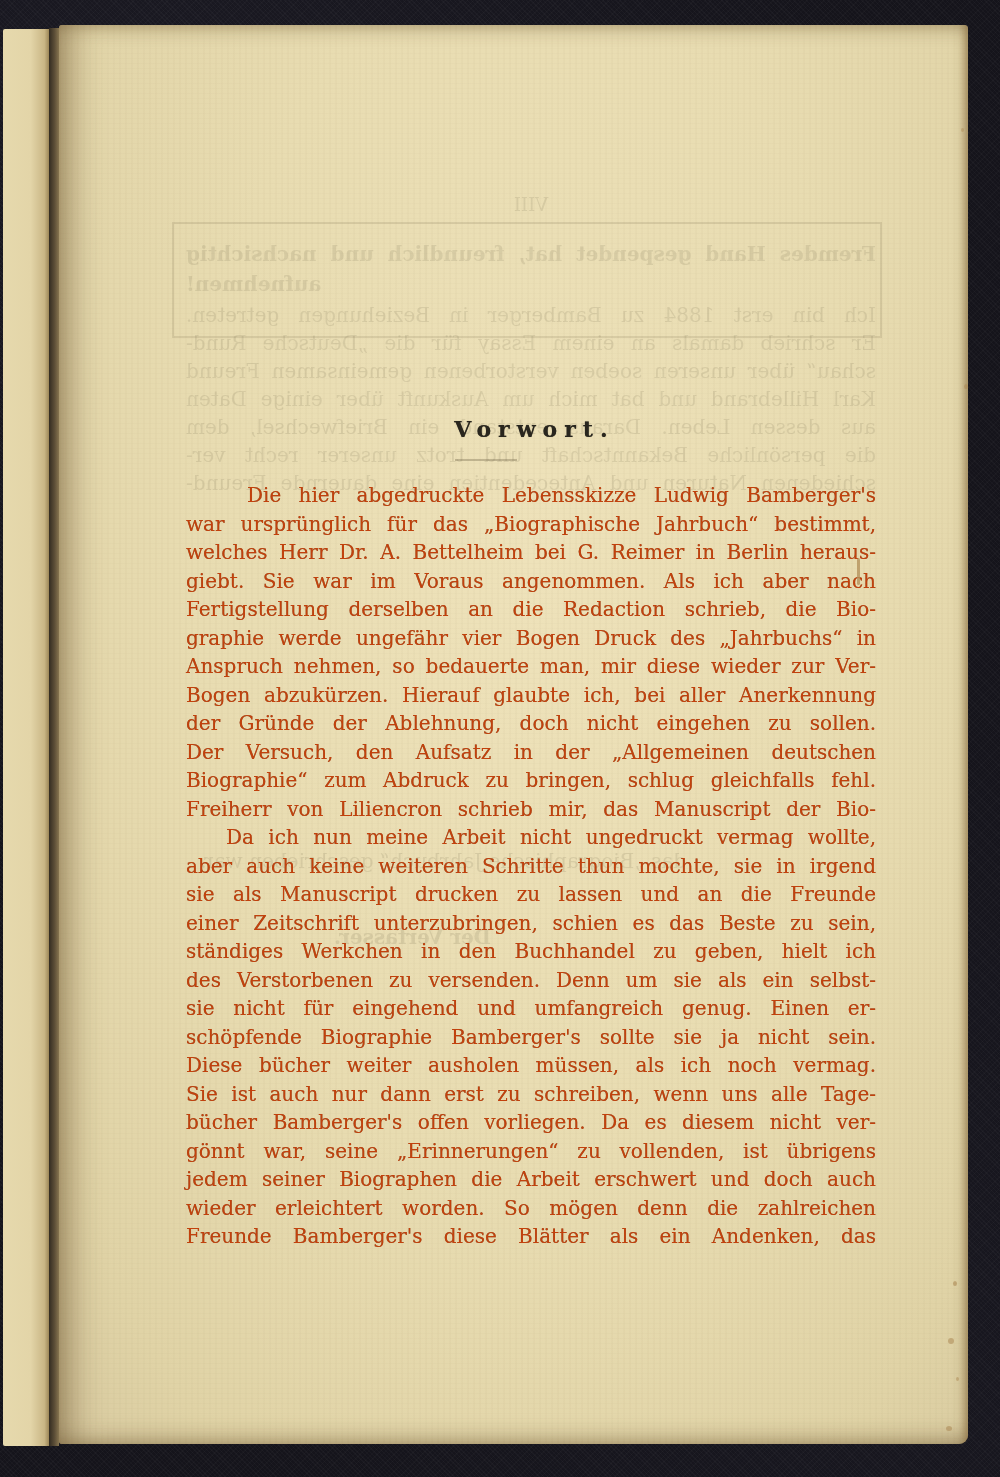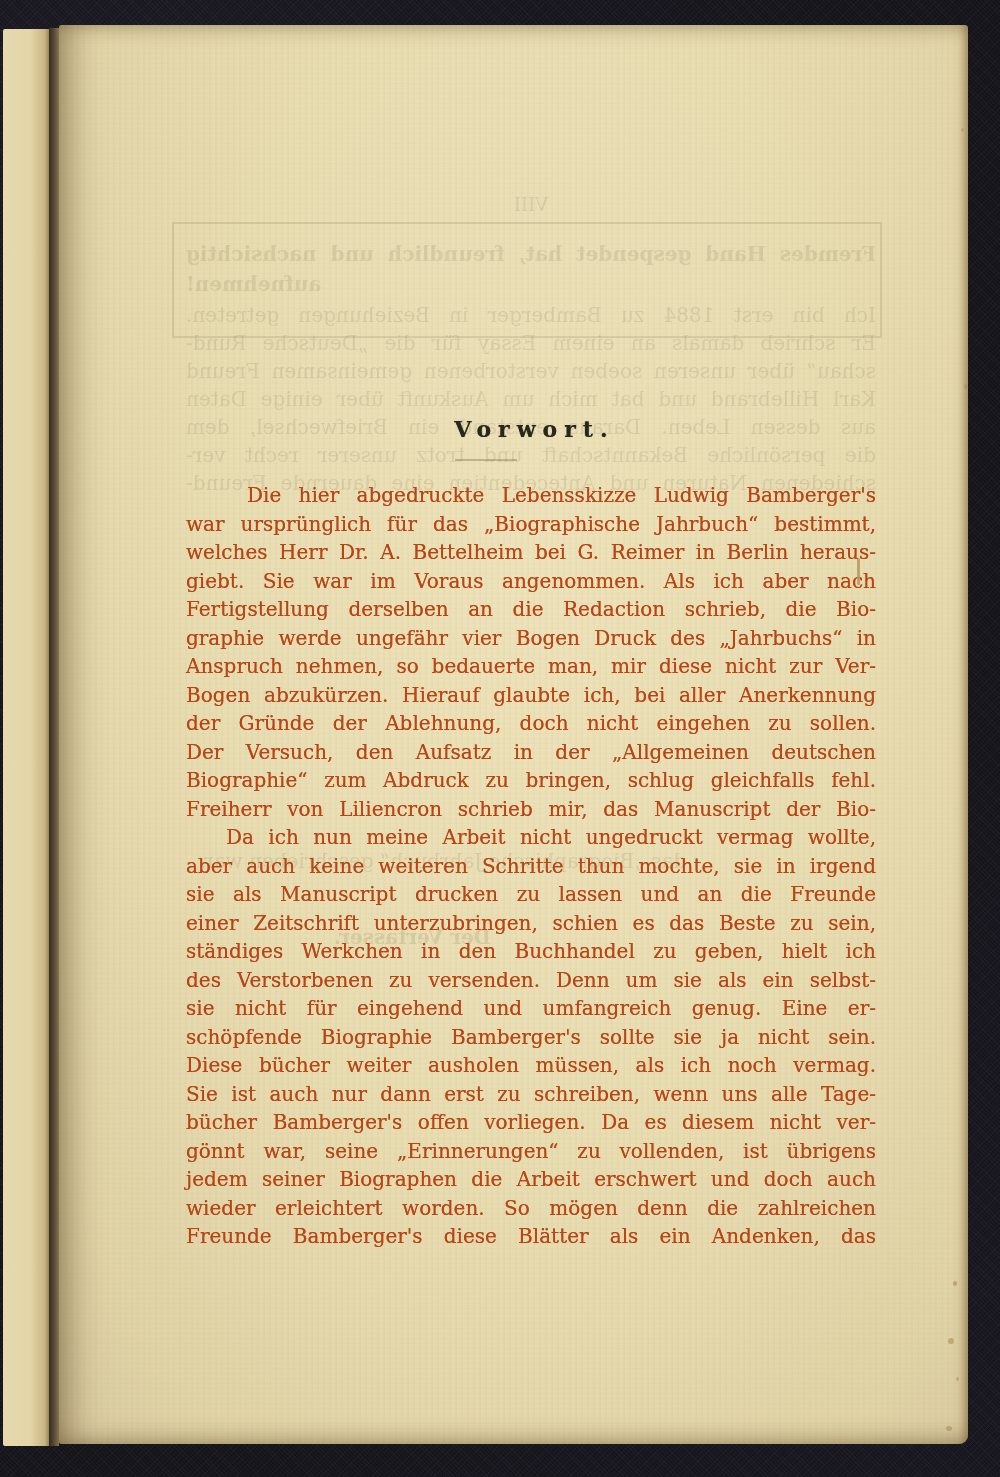--- a/index.html
+++ b/index.html
@@ -136,33 +136,33 @@
 
 <h1 class="title">Vorwort.</h1>
 
 <div class="textblock">
     <div class="tline" style="text-indent: 61px;">Die hier abgedruckte Lebensskizze Ludwig Bamberger's</div>
     <div class="tline">war ursprünglich für das „Biographische Jahrbuch“ bestimmt,</div>
     <div class="tline">welches Herr Dr. A. Bettelheim bei G. Reimer in Berlin heraus-</div>
     <div class="tline">giebt.  Sie war im Voraus angenommen.  Als ich aber nach</div>
     <div class="tline">Fertigstellung derselben an die Redaction schrieb, die Bio-</div>
     <div class="tline">graphie werde ungefähr vier Bogen Druck des „Jahrbuchs“ in</div>
-    <div class="tline">Anspruch nehmen, so bedauerte man, mir diese nicht zur Ver-</div>
+    <div class="tline">Anspruch nehmen, so bedauerte man, mir diese wieder zur Ver-</div>
     <div class="tline">Bogen abzukürzen.  Hierauf glaubte ich, bei aller Anerkennung</div>
     <div class="tline">der Gründe der Ablehnung, doch nicht eingehen zu sollen.</div>
     <div class="tline">Der Versuch, den Aufsatz in der „Allgemeinen deutschen</div>
     <div class="tline">Biographie“ zum Abdruck zu bringen, schlug gleichfalls fehl.</div>
     <div class="tline">Freiherr von Liliencron schrieb mir, das Manuscript der Bio-</div>
     <div class="tline" style="text-indent: 40px;">Da ich nun meine Arbeit nicht ungedruckt vermag wollte,</div>
     <div class="tline">aber auch keine weiteren Schritte thun mochte, sie in irgend</div>
     <div class="tline">sie als Manuscript drucken zu lassen und an die Freunde</div>
     <div class="tline">einer Zeitschrift unterzubringen, schien es das Beste zu sein,</div>
     <div class="tline">ständiges Werkchen in den Buchhandel zu geben, hielt ich</div>
     <div class="tline">des Verstorbenen zu versenden.  Denn um sie als ein selbst-</div>
-    <div class="tline">sie nicht für eingehend und umfangreich genug.  Eine er-</div>
+    <div class="tline">sie nicht für eingehend und umfangreich genug.  Einen er-</div>
     <div class="tline">schöpfende Biographie Bamberger's sollte sie ja nicht sein.</div>
     <div class="tline">Diese bücher weiter ausholen müssen, als ich noch vermag.</div>
     <div class="tline">Sie ist auch nur dann erst zu schreiben, wenn uns alle Tage-</div>
     <div class="tline">bücher Bamberger's offen vorliegen.  Da es diesem nicht ver-</div>
     <div class="tline">gönnt war, seine „Erinnerungen“ zu vollenden, ist übrigens</div>
     <div class="tline">jedem seiner Biographen die Arbeit erschwert und doch auch</div>
     <div class="tline">wieder erleichtert worden.  So mögen denn die zahlreichen</div>
     <div class="tline">Freunde Bamberger's diese Blätter als ein Andenken, das</div>
   </div>
 

